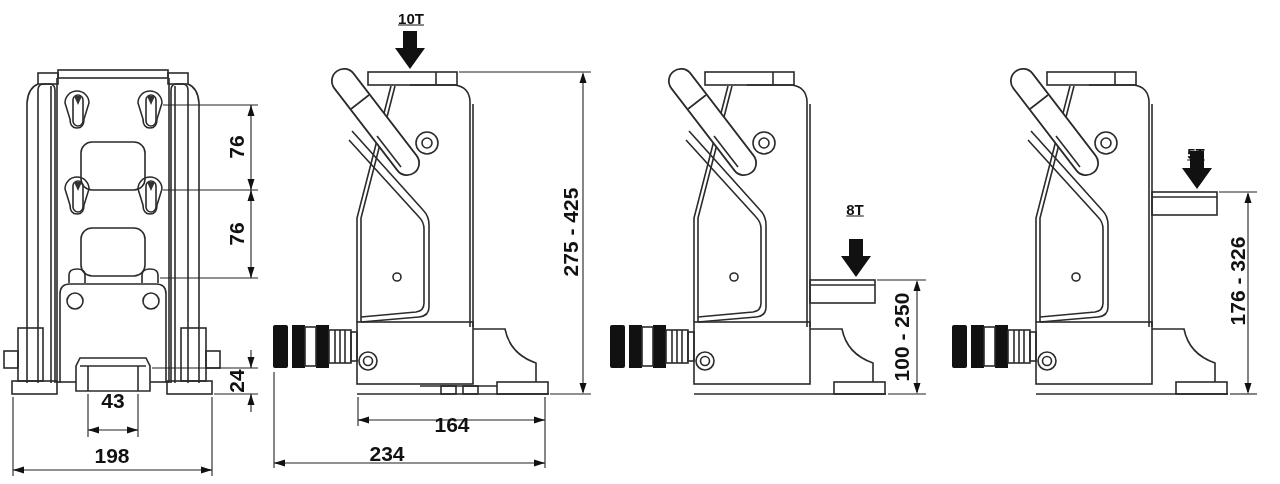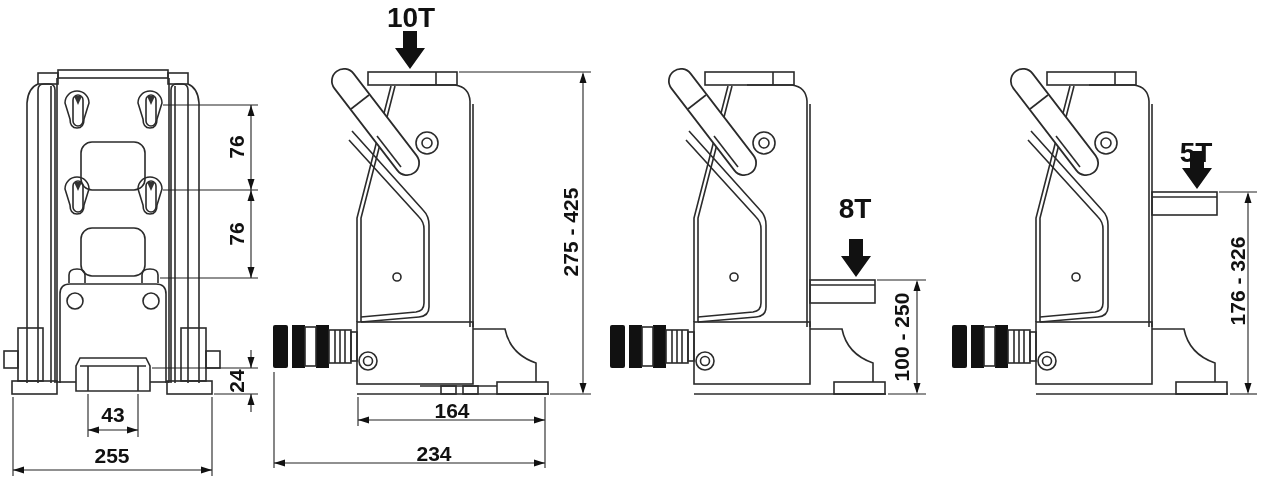--- a/index.html
+++ b/index.html
@@ -3,21 +3,21 @@
 <meta charset="utf-8">
 <style>
   html,body{margin:0;padding:0;background:#fff;}
   .stage{position:relative;width:1280px;height:484px;background:#ffffff;overflow:hidden;
          font-family:"Liberation Sans",sans-serif;}
   .stage svg{position:absolute;left:0;top:0;}
   .lbl{position:absolute;font-weight:bold;font-size:21px;color:#111;
        white-space:nowrap;transform:translate(-50%,-50%);line-height:1;
        letter-spacing:0;}
   .lbl.vert{transform:translate(-50%,-50%) rotate(-90deg);}
-  .lbl.load{font-size:28px;}
+  .lbl.load{font-size:15px;text-decoration:underline;}
 </style>
 </head>
 <body>
 
 <div class="stage">
 
   <svg width="1280" height="484" viewBox="0 0 1280 484">
 
     <defs>
 
@@ -218,27 +218,27 @@
       <line x1="1230" y1="394" x2="1257" y2="394"></line>
       <line x1="1248" y1="194" x2="1248" y2="392"></line>
       <use href="#ah-up" x="1248" y="192"></use>
       <use href="#ah-down" x="1248" y="394"></use>
     </g>
   </svg>
 
   <div class="lbl vert" style="left:236px;top:147px">76</div>
   <div class="lbl vert" style="left:236px;top:234px">76</div>
   <div class="lbl vert" style="left:236px;top:381px">24</div>
-  <div class="lbl" style="left:113px;top:414px">43</div>
-  <div class="lbl" style="left:112px;top:455px">255</div>
+  <div class="lbl" style="left:113px;top:400px">43</div>
+  <div class="lbl" style="left:112px;top:455px">198</div>
 
   <div class="lbl load" style="left:411px;top:18px">10T</div>
   <div class="lbl vert" style="left:570px;top:232px">275 - 425</div>
-  <div class="lbl" style="left:452px;top:410px">164</div>
-  <div class="lbl" style="left:434px;top:453px">234</div>
+  <div class="lbl" style="left:452px;top:424px">164</div>
+  <div class="lbl" style="left:387px;top:453px">234</div>
 
   <div class="lbl load" style="left:855px;top:209px">8T</div>
   <div class="lbl vert" style="left:901px;top:337px">100 - 250</div>
 
   <div class="lbl load" style="left:1196px;top:153px">5T</div>
   <div class="lbl vert" style="left:1237px;top:281px">176 - 326</div>
 
 </div>
 
 </body></html>

